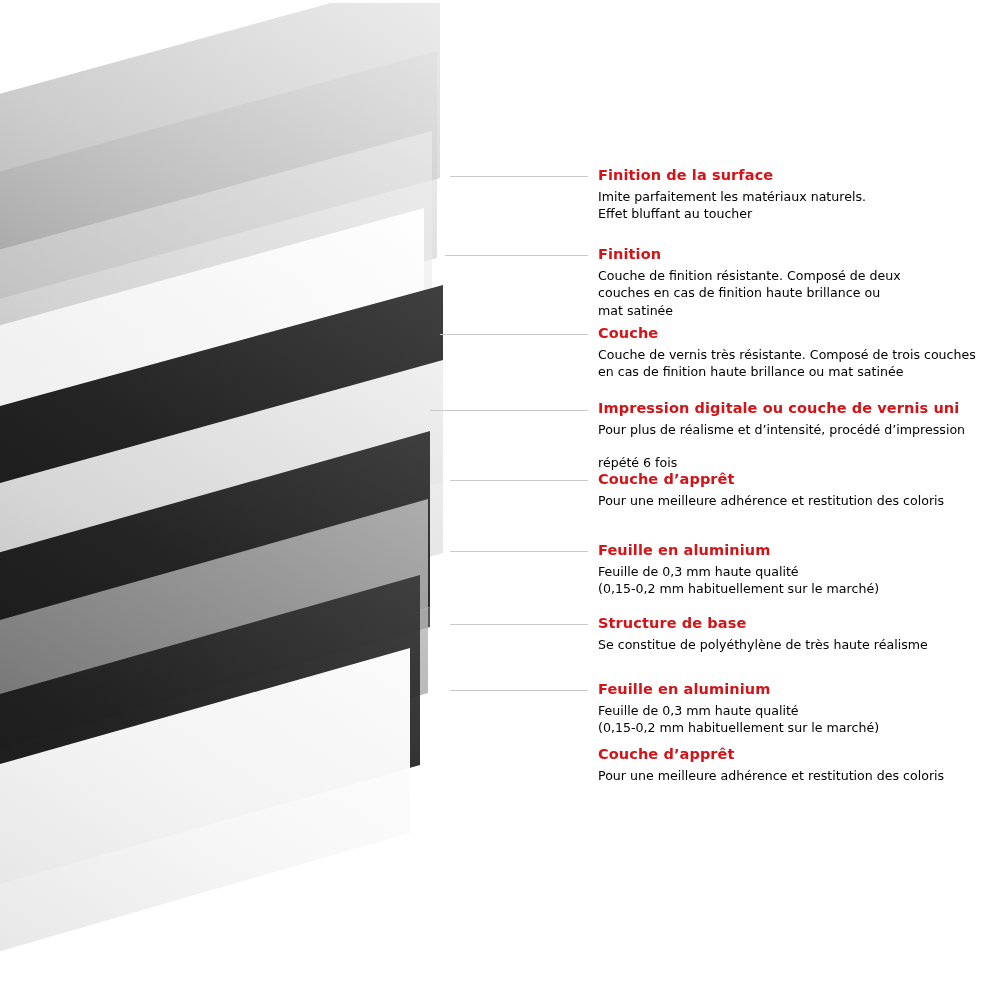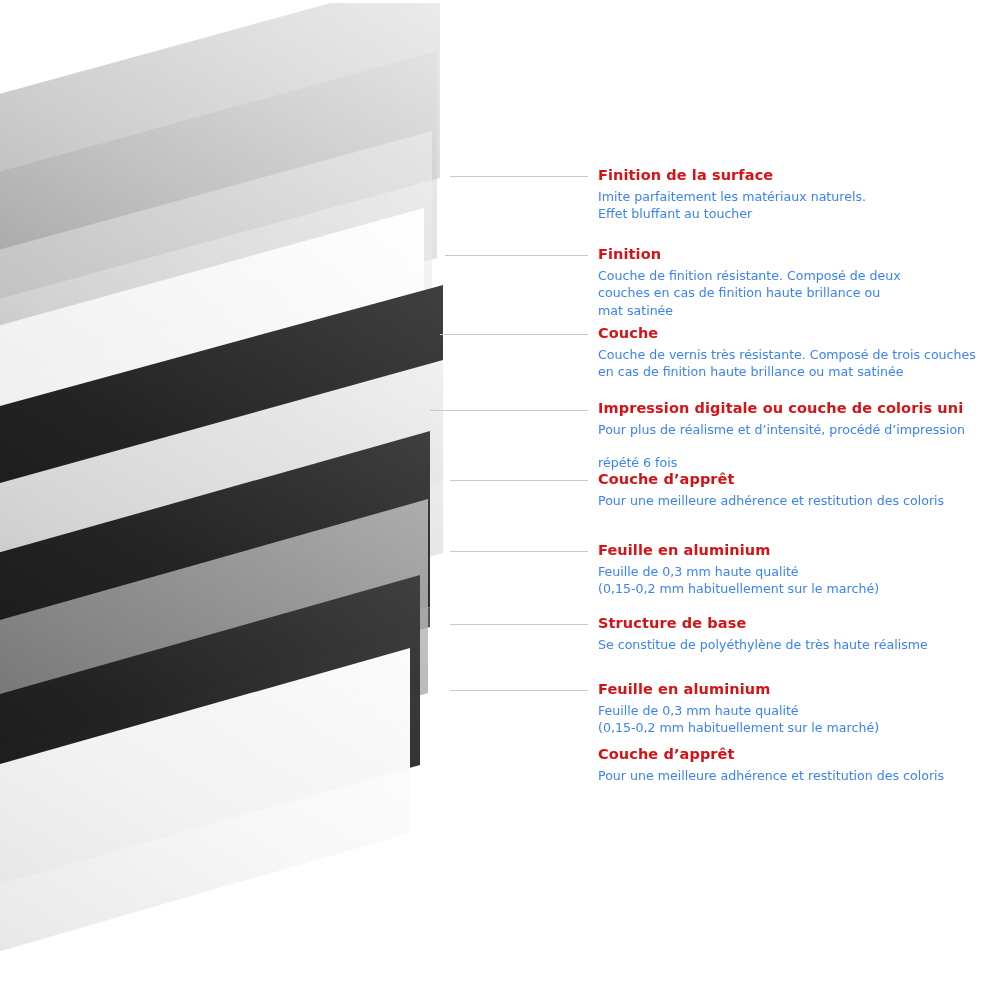--- a/index.html
+++ b/index.html
@@ -47,21 +47,21 @@
     color: #d51317;
     font-size: 14.5px;
     font-weight: bold;
     line-height: 1.35;
     margin: 0 0 2px 0;
     letter-spacing: 0.1px;
     white-space: nowrap;
   }
 
   .callout-body {
-    color: #3b82f6;
+    color: #000000;
     font-size: 12.6px;
     line-height: 1.42;
     margin: 0;
     max-width: 375px;
   }
 
   .leader {
     position: absolute;
     height: 1px;
     background: #c9c9c9;
@@ -181,21 +181,21 @@
 
     <div class="leader" style="left:440px; top:331px; width:148px;"></div>
     <div class="callout" style="left:598px; top:321px;">
       <p class="callout-title">Couche</p>
       <p class="callout-body" style="max-width:380px;">Couche de vernis très résistante. Composé de trois couches</p>
       <p class="callout-body" style="max-width:380px;">en cas de finition haute brillance ou mat satinée</p>
     </div>
 
     <div class="leader" style="left:430px; top:407px; width:158px;"></div>
     <div class="callout" style="left:598px; top:396px;">
-      <p class="callout-title">Impression digitale ou couche de coloris uni</p>
+      <p class="callout-title">Impression digitale ou couche de vernis uni</p>
       <p class="callout-body" style="max-width:380px;">Pour plus de réalisme et d’intensité, procédé d’impression</p>
       <p class="callout-body" style="max-width:380px;margin-top:16px;">répété 6 fois</p>
     </div>
 
     <div class="leader" style="left:450px; top:477px; width:138px;"></div>
     <div class="callout" style="left:598px; top:467px;">
       <p class="callout-title">Couche d’apprêt</p>
       <p class="callout-body" style="max-width:380px;">Pour une meilleure adhérence et restitution des coloris</p>
     </div>
 

